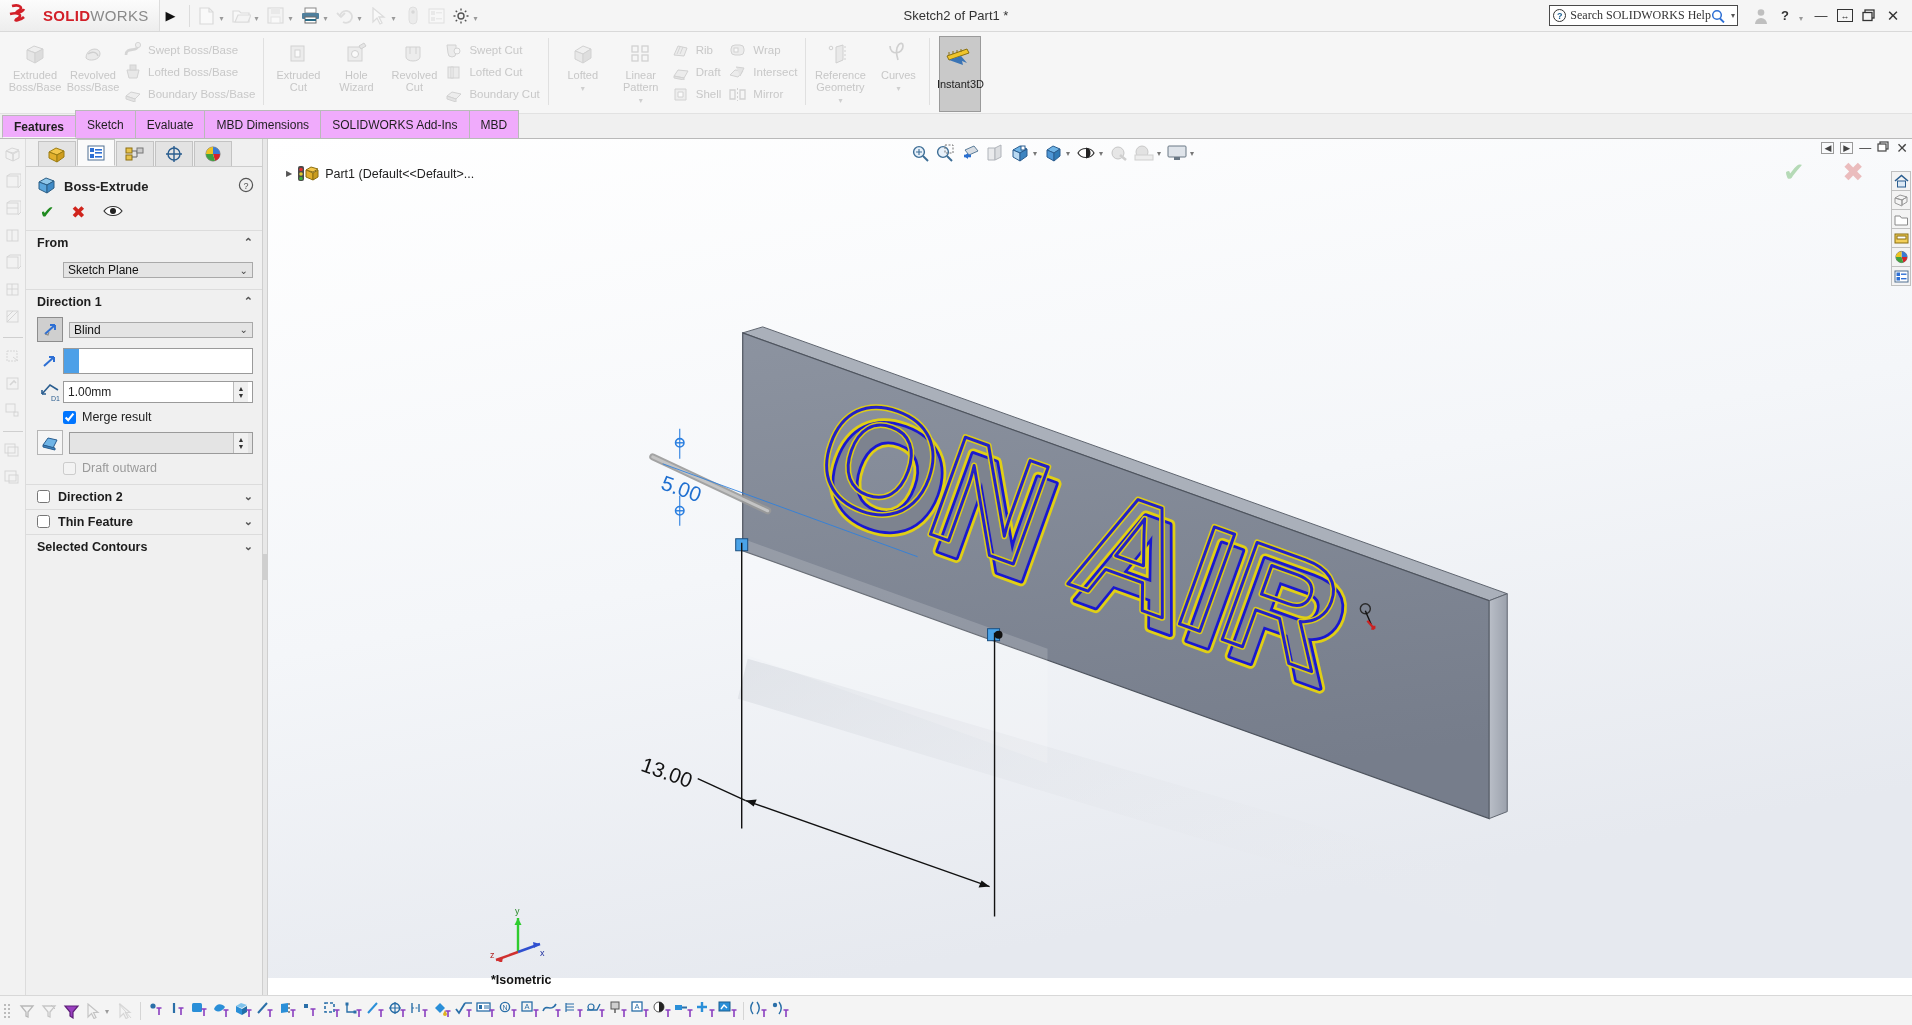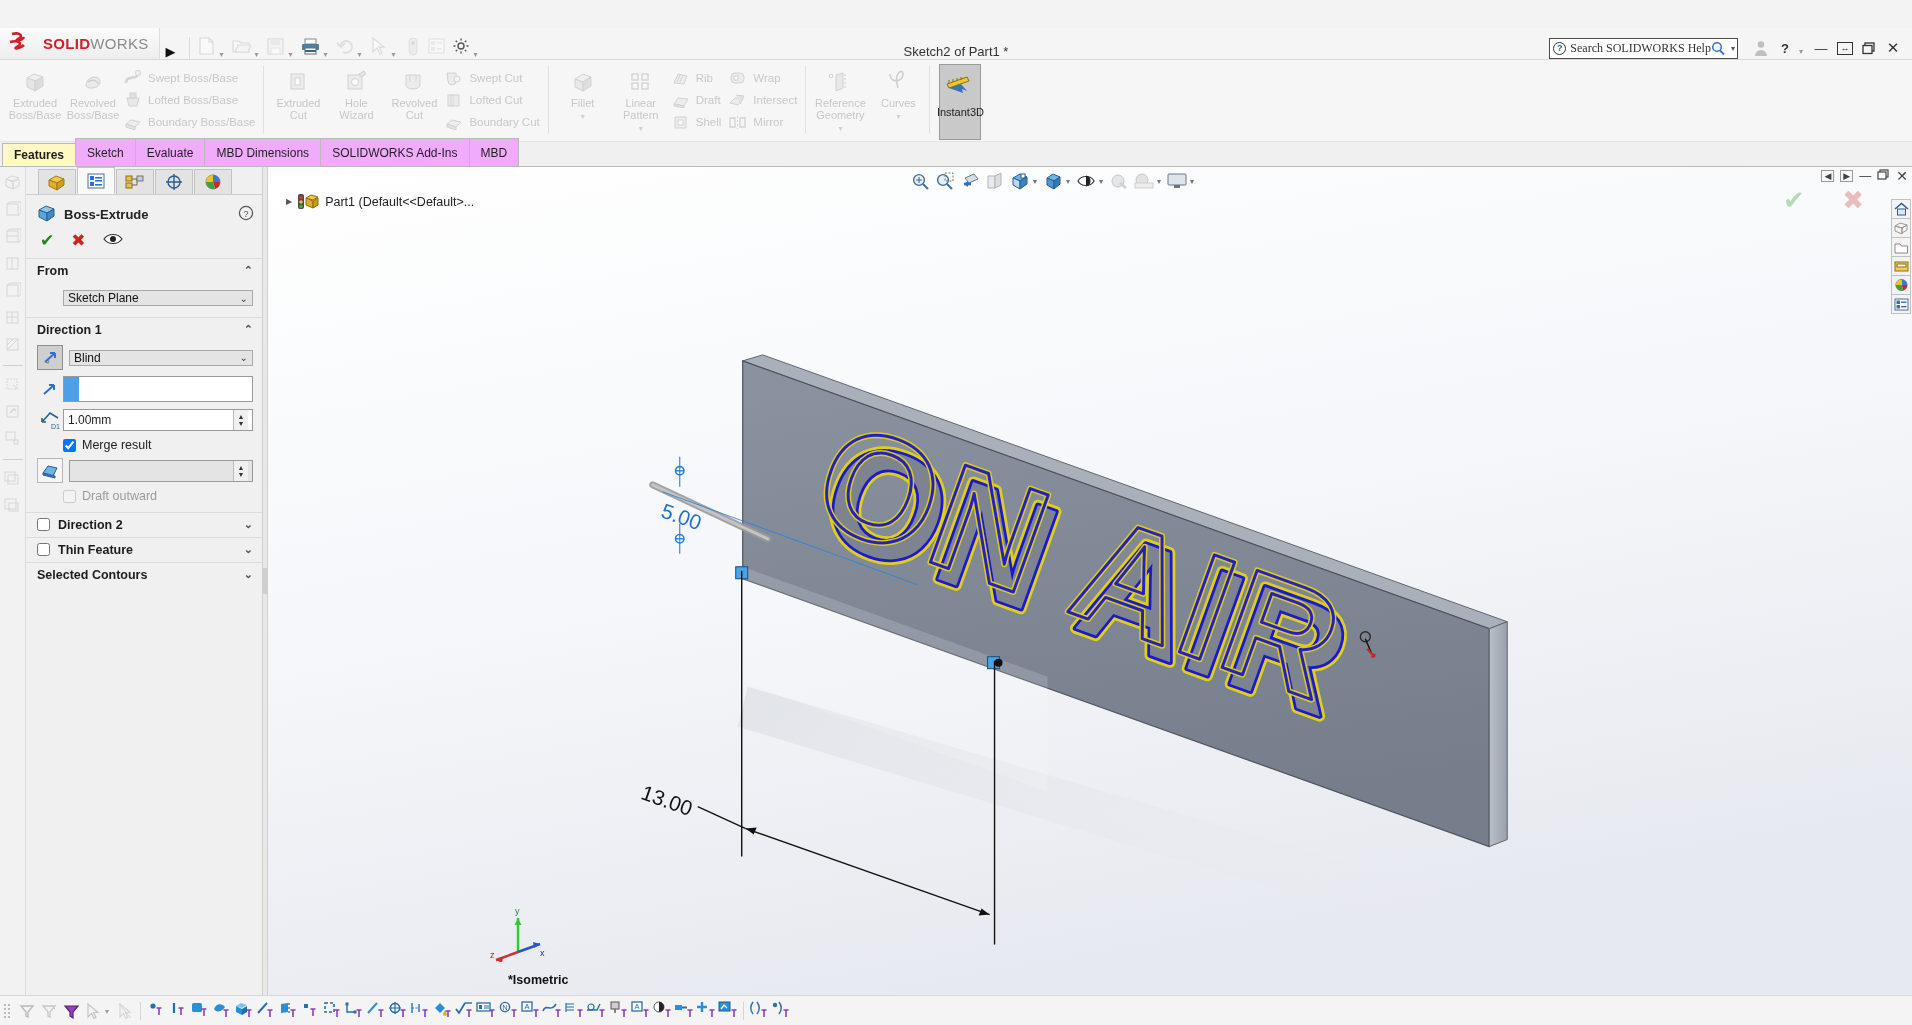--- a/index.html
+++ b/index.html
@@ -9,21 +9,21 @@
     font-size: 12.5px;
     color:#222;
     background:#f3f3f3;
     -webkit-font-smoothing: antialiased;
   }
   .app { width:1912px; height:1025px; position:relative; display:flex; flex-direction:column; }
 
   
   .titlebar {
     height:38px; background:#f5f5f5; border-bottom:1px solid #d9d9d9;
-    display:flex; align-items:flex-end; position:relative; flex:0 0 31px;margin-top:28px;
+    display:flex; align-items:center; position:relative; flex:0 0 31px;
   }
   .logo-box {
     display:flex; align-items:center; height:31px; padding:0 10px 0 8px;
     border-right:1px solid #ddd;
     background: linear-gradient(to bottom,#fcfcfc,#ededed);
   }
   .logo-ds { color:#d21f28; font-weight:bold; font-size:17px; letter-spacing:-1px; font-style:italic; margin-right:5px;}
   .logo-sw { font-size:15px; font-weight:bold; letter-spacing:.3px; }
   .logo-sw .red { color:#d21f28; }
   .logo-sw .grey { color:#8a8a8a; font-weight:normal; }
@@ -78,21 +78,21 @@
     font-size:11px; color:#222; margin-top:1px;
   }
 
   
   .tabrow { height:25px; background:#f0f0f0; display:flex; align-items:flex-end; flex:0 0 25px;
             border-bottom:1px solid #b9b9b9; padding-left:2px; }
   .tab {
     height:28px; padding:0 11px; display:flex; align-items:center; font-size:12px;
     background:#f0abfc; border:1px solid #b9b9b9; border-bottom:none; margin-right:-1px; color:#1e1e1e;
   }
-  .tab.sel { background:#fef9c3; font-weight:bold; border-bottom:1px solid #f6f6f6; height:23px; position:relative; z-index:2;}
+  .tab.sel { background:#f0abfc; font-weight:bold; border-bottom:1px solid #f6f6f6; height:23px; position:relative; z-index:2;}
 
   
   .body { flex:1; display:flex; position:relative; min-height:0; }
 
   
   .leftstrip { width:26px; background:#f2f2f2; border-right:1px solid #dcdcdc; padding-top:6px;
                display:flex; flex-direction:column; align-items:center; }
   .leftstrip .si { width:18px;height:18px;margin-bottom:9px; opacity:.32; display:flex; align-items:center; justify-content:center;}
   .leftstrip .divider { width:20px;height:1px;background:#cfcfcf;margin:3px 0 9px 0; }
 
@@ -140,21 +140,21 @@
   .vp-toolbar {
     position:absolute; top:2px; left:640px; display:flex; align-items:center; gap:1px; z-index:5;
   }
   .vp-toolbar .vb { width:24px;height:24px;display:flex;align-items:center;justify-content:center; }
   .vp-toolbar .vcaret { font-size:8px; color:#777; margin-right:3px; }
   .vp-winbtns { position:absolute; top:1px; right:4px; display:flex; align-items:center; gap:6px; z-index:6; font-size:12px; color:#444;}
   .tree { position:absolute; top:26px; left:18px; display:flex; align-items:center; font-size:12.5px; z-index:4;}
   .tree .arrow { font-size:8px; color:#555; margin-right:6px; }
   .vp-canvas { position:absolute; inset:0; }
   .confirm-corner { position:absolute; top:18px; right:48px; z-index:4; }
-  .iso-label { position:absolute; left:240px; bottom:8px; font-weight:bold; font-size:12.5px; color:#111; }
+  .iso-label { position:absolute; left:223px; bottom:8px; font-weight:bold; font-size:12.5px; color:#111; }
   .triad { position:absolute; left:222px; bottom:30px; }
 
   
   .rightbar { position:absolute; right:0; top:32px; width:22px; display:flex; flex-direction:column;
               align-items:center; z-index:7; }
   .rightbar .rb { width:20px;height:20px;border:1px solid #c0c0c0; background:#f3f3f3;
                   display:flex;align-items:center;justify-content:center; margin-bottom:-1px;}
 
   
   .bottom-tabs { height:22px; background:#f0f0f0; display:flex; align-items:center; flex:0 0 22px;
@@ -412,21 +412,21 @@
 
     <div class="rgroup">
       <div class="bigbtn">
         <span class="ic">
           <svg width="26" height="24">
               <path d="M5 9 l8 -5 l8 3 l-8 5z" fill="#f0f0f0" stroke="#d2d2d2"></path>
               <path d="M5 9 v8 l8 4 v-9z" fill="#e8e8e8" stroke="#d2d2d2"></path>
               <path d="M13 12 l8 -5 v9 l-8 5z" fill="#dedede" stroke="#d2d2d2"></path>
             </svg>
         </span>
-        <span>Fillet</span>
+        <span>Lofted</span>
         <span class="dd">▾</span>
       </div>
       <div class="bigbtn">
         <span class="ic">
           <svg width="26" height="24">
               <g fill="none" stroke="#d2d2d2" stroke-width="1.3">
                 <rect x="4" y="4" width="6" height="6"></rect>
                 <rect x="14" y="4" width="6" height="6"></rect>
                 <rect x="4" y="13" width="6" height="6"></rect>
                 <rect x="14" y="13" width="6" height="6"></rect>

